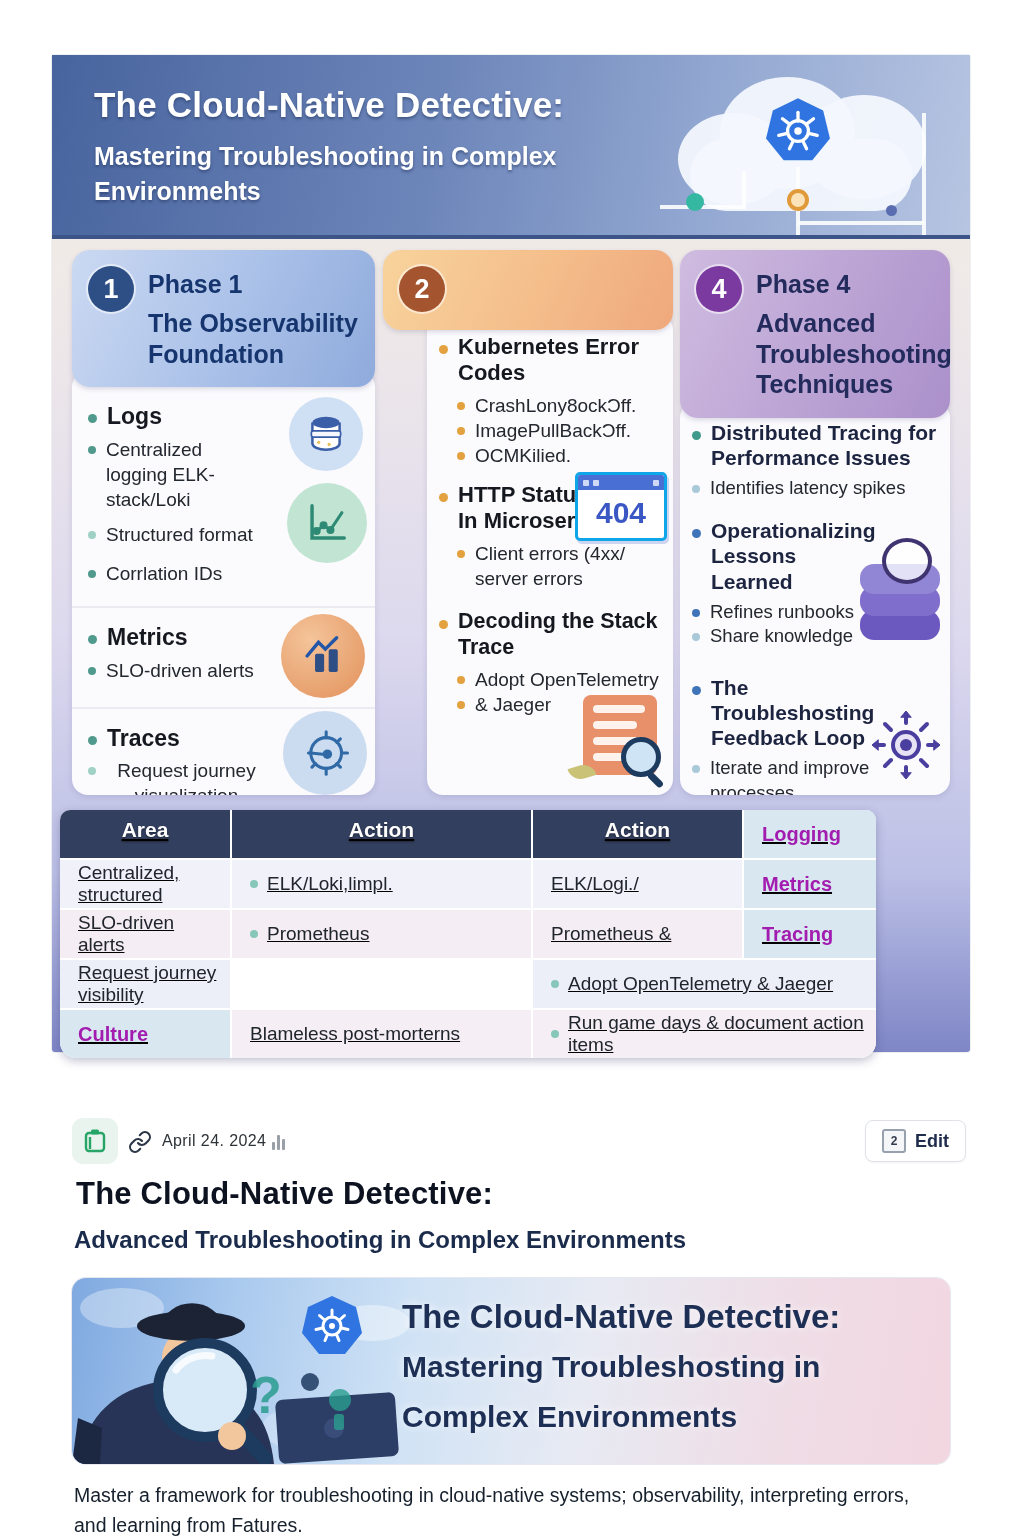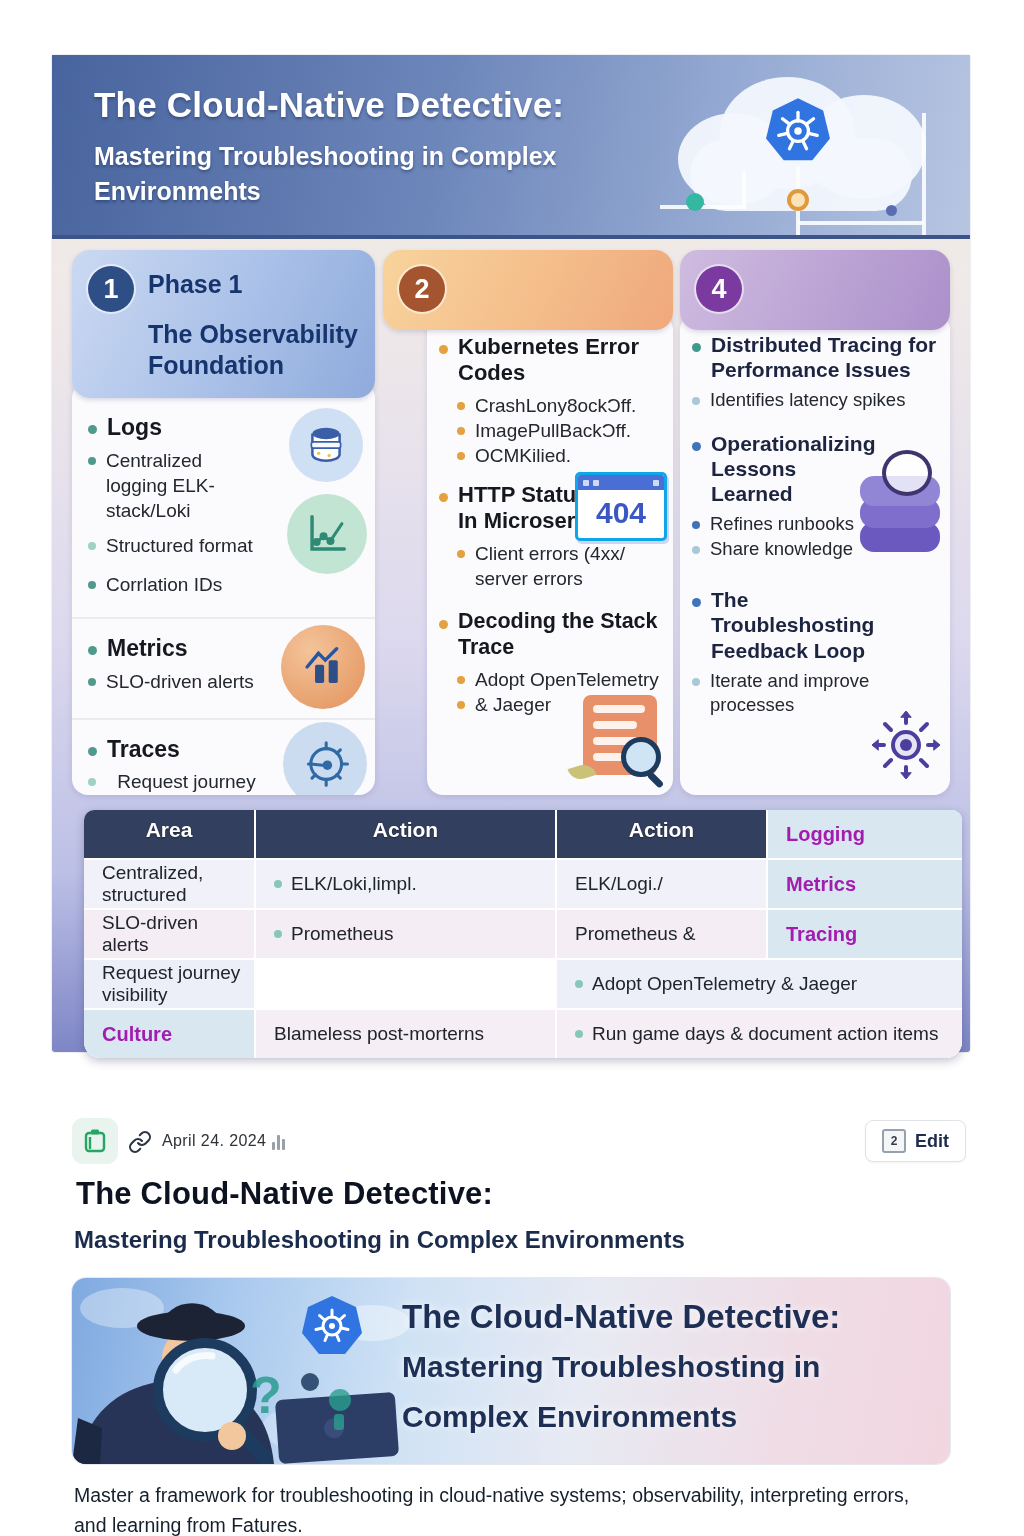--- a/index.html
+++ b/index.html
@@ -36,21 +36,21 @@
   .colA{left:0;width:303px;}  .colB{left:311px;width:290px;}  .colC{left:608px;width:270px;}
   .col-head{position:relative;z-index:2;border-radius:18px;padding:16px 12px 18px 16px;display:flex;gap:14px;
         box-shadow:0 2px 5px rgba(60,60,110,.18);}
   .colA .col-head{background:linear-gradient(115deg,#cbd9f2 0%,#a9c0e8 55%,#8fabdc 100%);}
   .colB .col-head{background:linear-gradient(115deg,#f8d39c 0%,#f4bd8a 55%,#efa87c 100%);}
   .colC .col-head{background:linear-gradient(115deg,#cfbce0 0%,#bba3d4 55%,#ab90ca 100%);}
   .num{width:46px;height:46px;border-radius:50%;color:#fff;font-weight:800;font-size:27px;flex:none;
         display:flex;align-items:center;justify-content:center;box-shadow:0 0 0 2px rgba(255,255,255,.55);}
   .colA .num{background:#2d4f85;} .colB .num{background:#a4552f;} .colC .num{background:#7b3aa0;}
   .phase-label{font-size:25px;font-weight:700;margin-top:4px;}
-  .phase-title{font-size:25px;font-weight:800;line-height:1.22;margin-top:20px;}
+  .phase-title{font-size:25px;font-weight:800;line-height:1.22;margin-top:9px;}
   .colA .phase-label,.colA .phase-title{color:#16356e;}
   .colB .phase-label,.colB .phase-title{color:#6b2a28;}
   .colC .phase-label,.colC .phase-title{color:#232a5c;}
   .col-body{flex:1;background:#fbfafd;border-radius:16px;margin-top:-16px;padding-top:16px;
         position:relative;box-shadow:0 2px 6px rgba(60,60,110,.14);overflow:hidden;}
   .sec{position:relative;padding:16px 12px 14px 16px;}
   .sec + .sec{border-top:2px solid #ecebf2;}
   .li{display:flex;gap:10px;align-items:flex-start;}
   .dot{width:8px;height:8px;border-radius:50%;margin-top:9px;flex:none;}
   .dot-big{width:9px;height:9px;margin-top:11px;}
@@ -84,22 +84,22 @@
   
   .stackic{position:absolute;right:2px;top:140px;width:96px;height:104px;}
   .stackic .lay{position:absolute;left:8px;width:80px;height:30px;border-radius:14px;}
   .stackic .l1{top:68px;background:#6c59c0;} .stackic .l2{top:44px;background:#7f6ecb;}
   .stackic .l3{top:22px;background:#9186d6;}
   .stackic .ball{position:absolute;left:30px;top:-4px;width:42px;height:38px;border-radius:50%;
         border:4px solid #3f3470;background:rgba(255,255,255,.75);}
   
   .loopic{position:absolute;right:8px;bottom:14px;width:72px;height:72px;}
   
-  .tblwrap{position:absolute;left:32px;top:755px;width:878px;border-radius:10px 10px 16px 16px;overflow:hidden;
-        box-shadow:0 3px 10px rgba(45,50,100,.3);}
+  .tblwrap{position:absolute;left:8px;top:755px;width:816px;border-radius:10px 10px 16px 16px;overflow:hidden;
+        box-shadow:0 3px 10px rgba(45,50,100,.3);text-decoration:underline;}
   .tbl{display:grid;grid-template-columns:170px 299px 209px 1fr;gap:2px;background:#fff;}
   .th{background:#333f5e;color:#fff;font-weight:800;font-size:21px;text-align:center;padding:8px 0 9px;
         text-shadow:0 1px 2px rgba(0,0,0,.45);}
   .td{font-size:19px;color:#20242c;padding:0 10px 0 18px;display:flex;align-items:center;gap:9px;min-height:48px;}
   .tarea{font-weight:700;font-size:20px;color:#a21caf;background:#d9e7f1;}
   .r1{background:#f0f1f9;} .r2{background:#f4edf3;} .r3{background:#edeff8;} .r4{background:#f5eef4;}
   .span2{grid-column:3/5;}
   .tdot{width:8px;height:8px;border-radius:50%;background:#86c7ba;flex:none;}
   
   .post{position:absolute;left:0;top:1080px;width:1024px;height:456px;}
@@ -321,20 +321,24 @@
             <div class="leaf"></div>
             <div class="mag"></div>
             <div class="mh"></div>
           </div>
         </div>
       </div>
 
       <div class="col colC">
         <div class="col-head">
           <div class="num">4</div>
+          <div>
+            <div class="phase-label">Phase 4</div>
+            <div class="phase-title">Advanced Troubleshooting Techniques</div>
+          </div>
         </div>
         <div class="col-body" style="padding:18px 8px 12px 12px;">
           <div class="li mb6">
             <span class="dot dot-big" style="background:#3f9a8c;"></span>
             <span class="h-item" style="font-size:21px;color:#1c2440;">Distributed Tracing for Performance Issues</span>
           </div>
           <div class="li alt mb18">
             <span class="dot"></span>
             <span class="s-item" style="font-size:18.5px;">Identifies latency spikes</span>
           </div>
@@ -450,21 +454,21 @@
       <i style="height:8px;"></i>
         <i style="height:15px;"></i>
         <i style="height:11px;"></i>
     </div>
     <div class="editbtn">
       <span class="editic">2</span>
       <span class="editlabel">Edit</span>
     </div>
 
     <div class="ptitle">The Cloud-Native Detective:</div>
-    <div class="psub">Mastering Troubleshooting in Complex Environments</div>
+    <div class="psub">Advanced Troubleshooting in Complex Environments</div>
 
     <div class="banner">
       <svg width="340" height="186" viewBox="0 0 340 186">
         <ellipse cx="50" cy="30" rx="42" ry="20" fill="#ffffff" opacity="0.35"></ellipse>
         <ellipse cx="300" cy="45" rx="38" ry="18" fill="#ffffff" opacity="0.4"></ellipse>
         <ellipse cx="250" cy="150" rx="60" ry="26" fill="#ffffff" opacity="0.25"></ellipse>
 
         <g transform="rotate(-4 265 150)">
           <rect x="205" y="118" width="120" height="64" rx="7" fill="#2c3d66"></rect>
           <circle cx="262" cy="150" r="10" fill="#3a4d7a"></circle>

